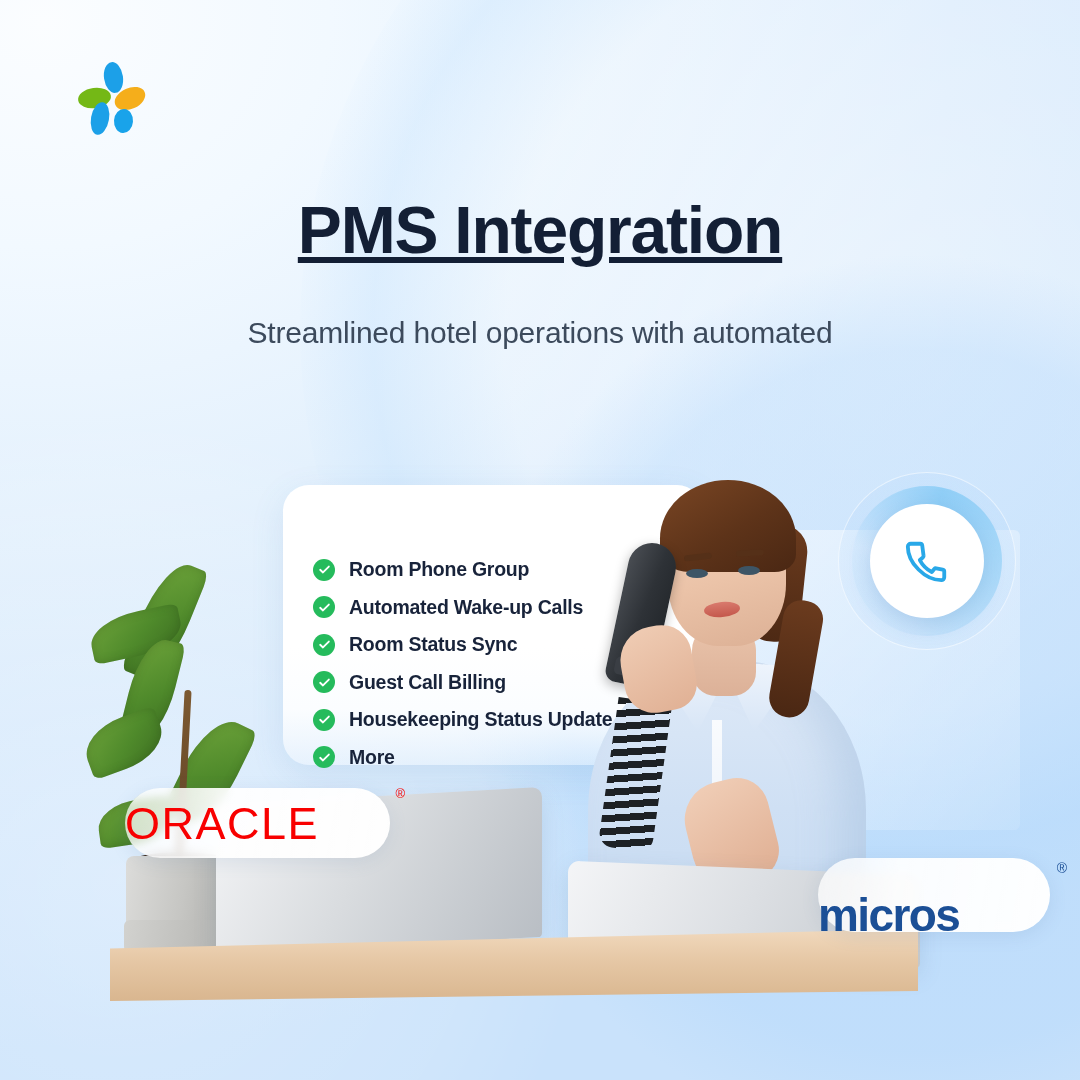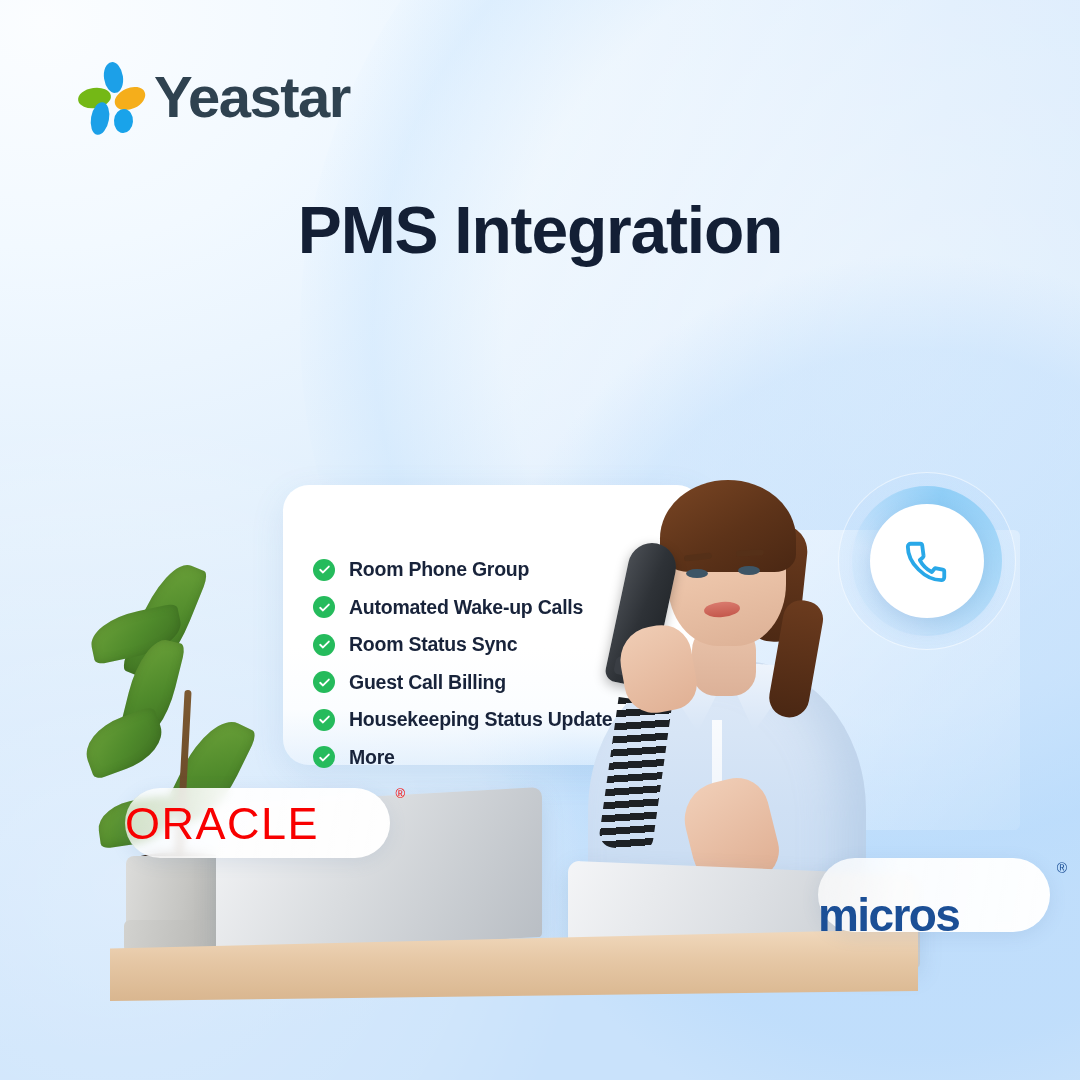--- a/index.html
+++ b/index.html
@@ -47,21 +47,21 @@
     font-size:58px; font-weight:700; letter-spacing:-1.5px;
     color:#2f4250; line-height:1;
   }
 
   
   #headline{
     position:absolute; left:0; right:0; top:196px; text-align:center;
   }
   #title{
     font-size:66px; font-weight:700; color:#131f35;
-    letter-spacing:-1.2px; line-height:1.05;
+    letter-spacing:-1.2px; line-height:1.05;text-decoration:underline;
   }
   #subtitle{
     position:absolute; left:0; right:0; top:310px; text-align:center;
     font-size:30px; color:#3c4a5c; line-height:1.52; letter-spacing:-.2px;
   }
   #subtitle .l{ display:block; }
 
   
   #scene{ position:absolute; left:0; top:430px; width:996px; height:650px; }
 
@@ -298,27 +298,27 @@
   <div class="wm wm-c"></div>
 
   <div id="logo">
     <div class="mark">
       <span class="p-top"></span>
       <span class="p-orange"></span>
       <span class="p-green"></span>
       <span class="p-botl"></span>
       <span class="p-botr"></span>
     </div>
-    <div class="wordmark">Yeastar</div>
   </div>
 
   <div id="headline">
     <h1 id="title" style="color: rgb(19, 31, 53);">PMS Integration</h1>
   </div>
   <div id="subtitle" style="color: rgb(60, 74, 92);">
+    <span class="l">Streamlined hotel operations with automated</span>
   </div>
 
   <div id="scene">
 
     <div class="panel-light"></div>
 
     <div class="ring ring-outer"></div>
     <div class="ring ring-mid"></div>
     <div class="phone-badge">
       <svg viewBox="0 0 24 24" fill="none" stroke="#29a8e8" stroke-width="2" stroke-linecap="round" stroke-linejoin="round">

